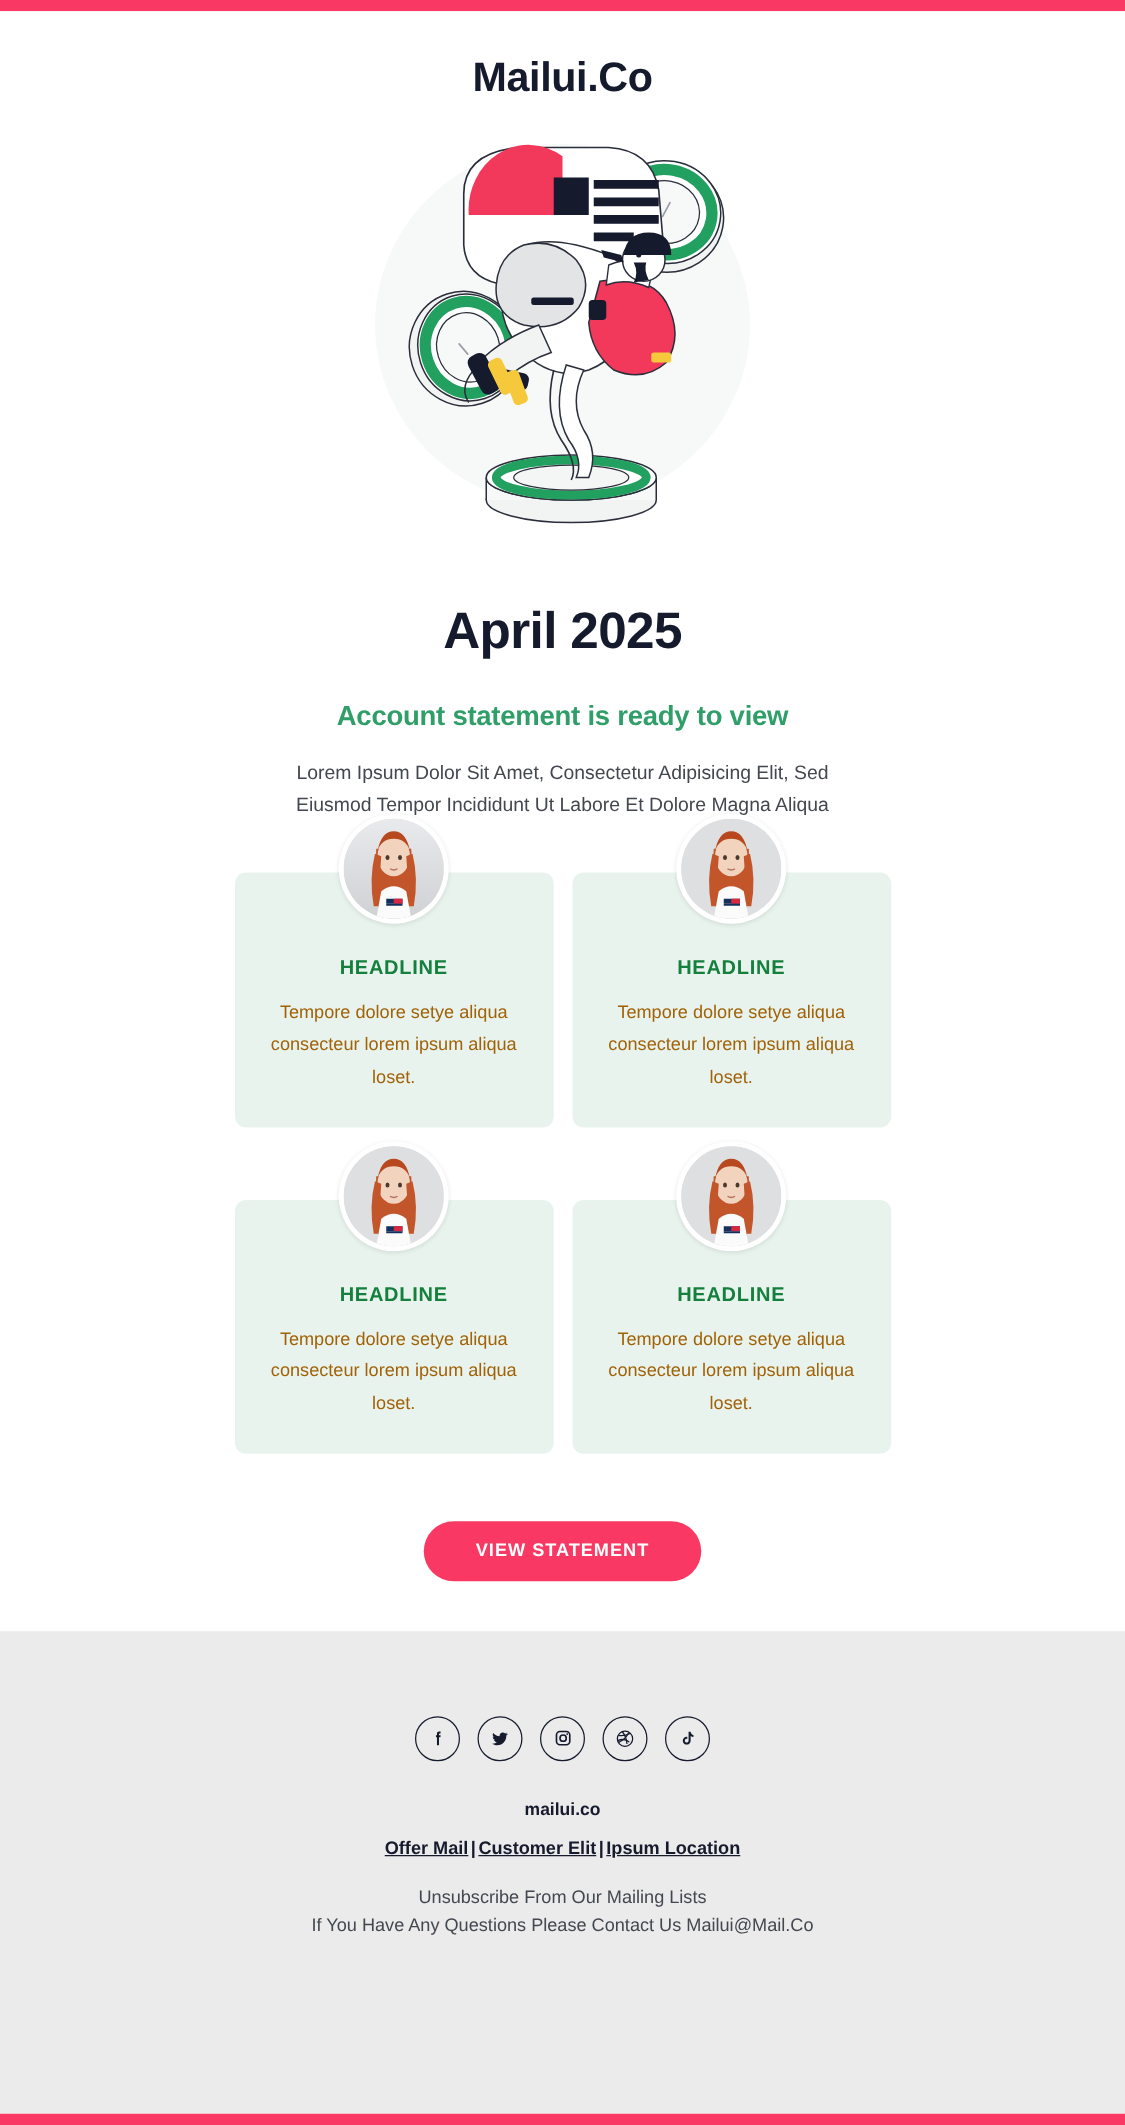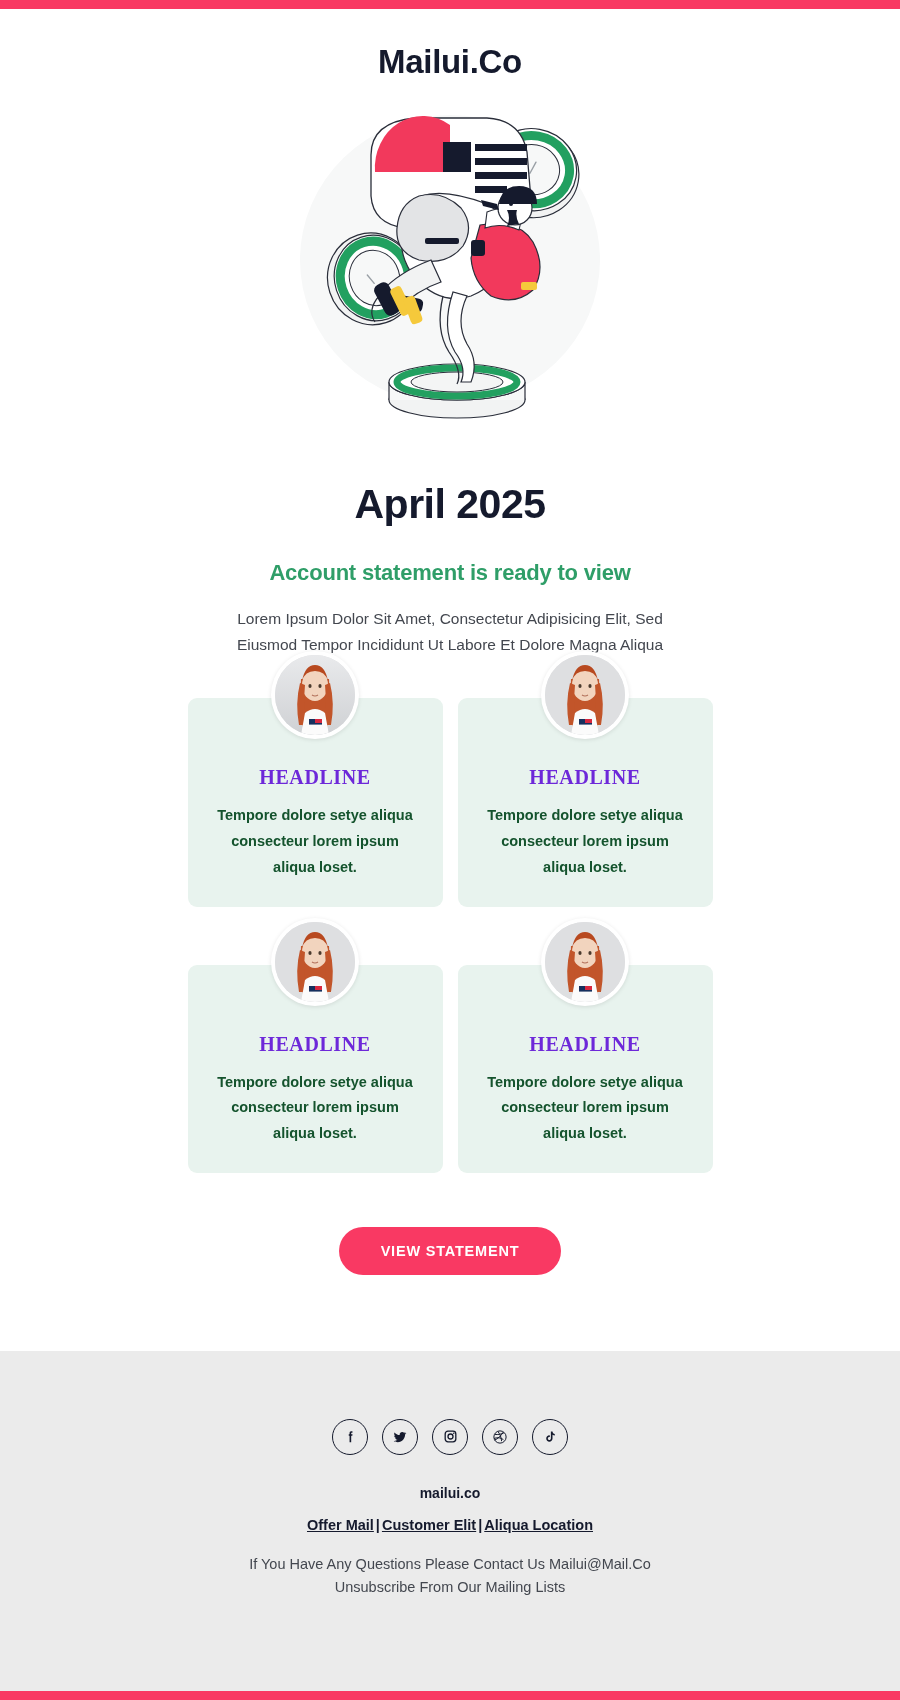--- a/index.html
+++ b/index.html
@@ -111,36 +111,34 @@
   .avatar-inner {
     width: 100%;
     height: 100%;
     border-radius: 50%;
     overflow: hidden;
     position: relative;
     background: #DCDDE0;
   }
   .avatar-inner svg { display:block; width:100%; height:100%; }
   .card-headline {
-    font-size: 20px;
-    font-weight: bold;
-    color: #6d28d9;
+    font-size: 16px;
+    font-weight: bold;
+    color: #15803d;
     letter-spacing: 0.6px;
     margin-bottom: 14px;
-    font-family: Liberation Serif, serif;
   }
   .card-text {
     font-size: 14.5px;
-    color: #14532d;
+    color: #a16207;
     line-height: 1.78;
-    font-weight: bold;
   }
 
   
-  .cta-wrap { text-align: center; margin-top: 54px; padding-bottom: 76px; }
+  .cta-wrap { text-align: center; margin-top: 54px; padding-bottom: 40px; }
   .cta-button {
     display: inline-block;
     background: #F93963;
     color: #ffffff;
     font-size: 14.5px;
     font-weight: bold;
     letter-spacing: 0.8px;
     padding: 16px 42px;
     border-radius: 26px;
     border: none;
@@ -419,25 +417,25 @@
       <a class="social-circle">
         <svg width="14" height="14" viewBox="0 0 24 24" fill="#151A2D">
           <path d="M16.3 2.5h-2.8v12.2c0 1.4-1.1 2.6-2.6 2.6s-2.6-1.1-2.6-2.6 1.1-2.6 2.6-2.6c.3 0 .5 0 .8.1V9.3c-.3 0-.5-.1-.8-.1-3 0-5.4 2.4-5.4 5.4s2.4 5.4 5.4 5.4 5.4-2.4 5.4-5.4V8.3c1.1.8 2.4 1.3 3.9 1.3V6.8c-2 0-3.6-1.6-3.9-4.3z"></path>
         </svg>
       </a>
     </div>
 
     <div class="footer-brand">mailui.co</div>
 
     <div class="footer-links">
-      <a>Offer Mail</a><span class="sep">|</span><a>Customer Elit</a><span class="sep">|</span><a>Aliqua Location</a>
+      <a>Offer Mail</a><span class="sep">|</span><a>Customer Elit</a><span class="sep">|</span><a>Ipsum Location</a>
     </div>
 
     <div class="footer-note">
+      <div>Unsubscribe From Our Mailing Lists</div>
       <div>If You Have Any Questions Please Contact Us Mailui@Mail.Co</div>
-      <div>Unsubscribe From Our Mailing Lists</div>
     </div>
 
   </div>
 
   <div class="bottombar"></div>
 
 </div>
 
 </body></html>

